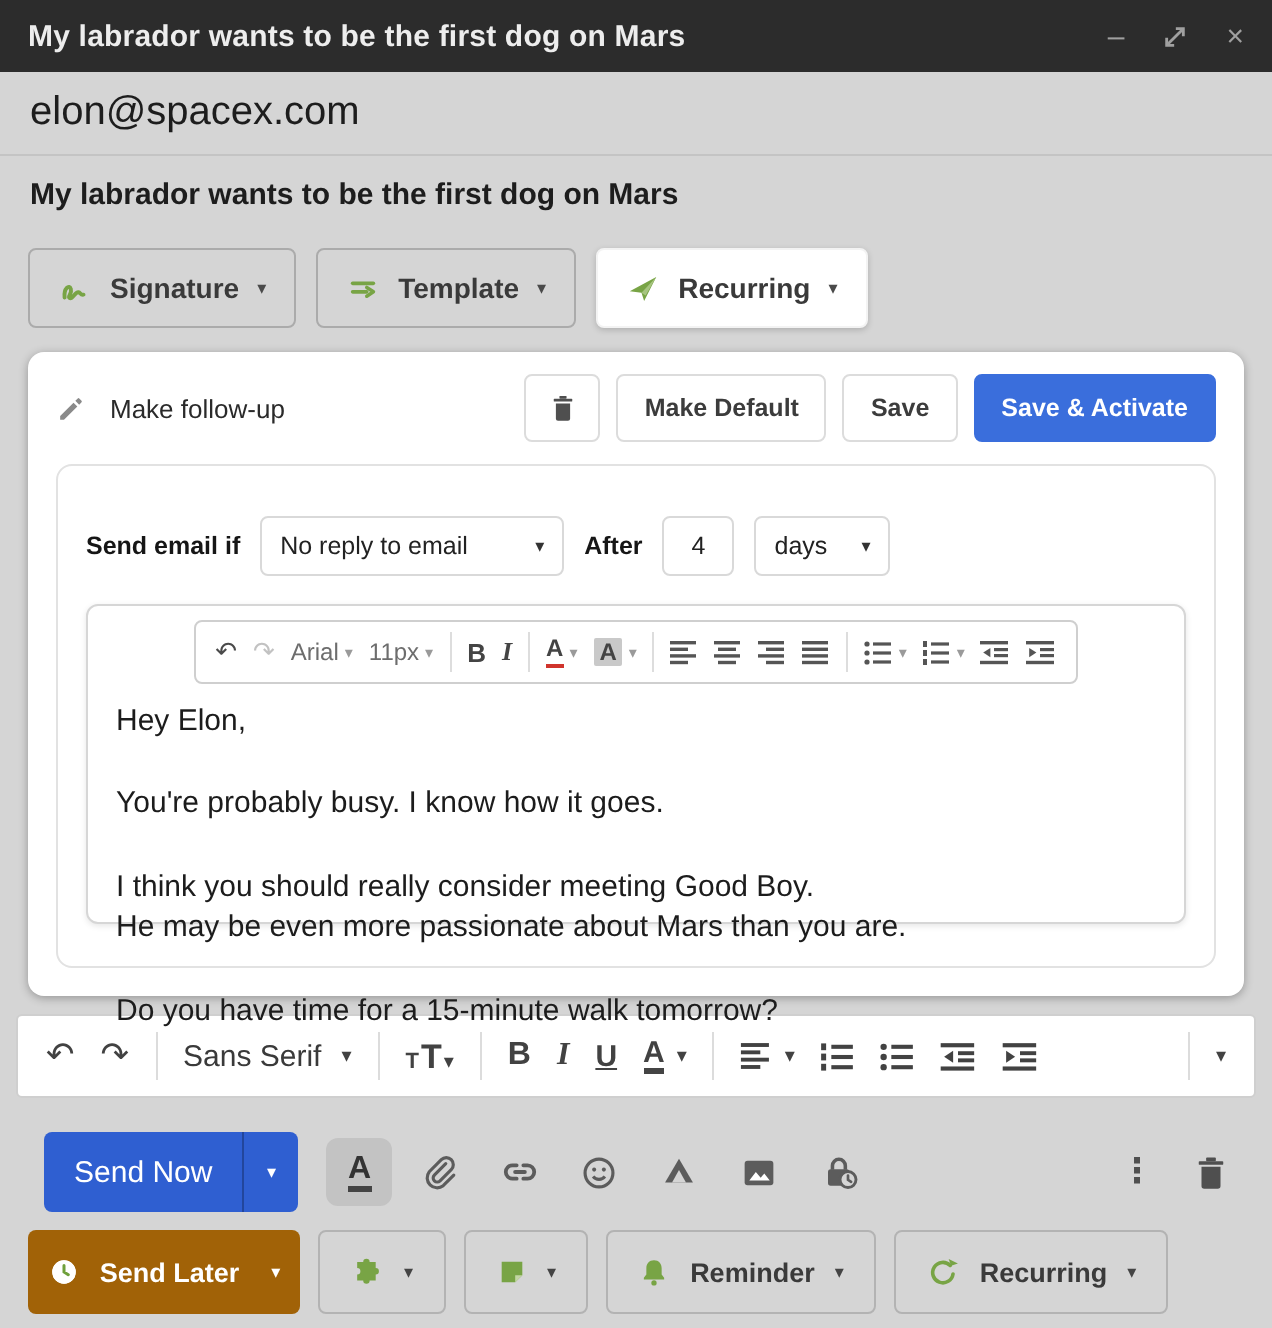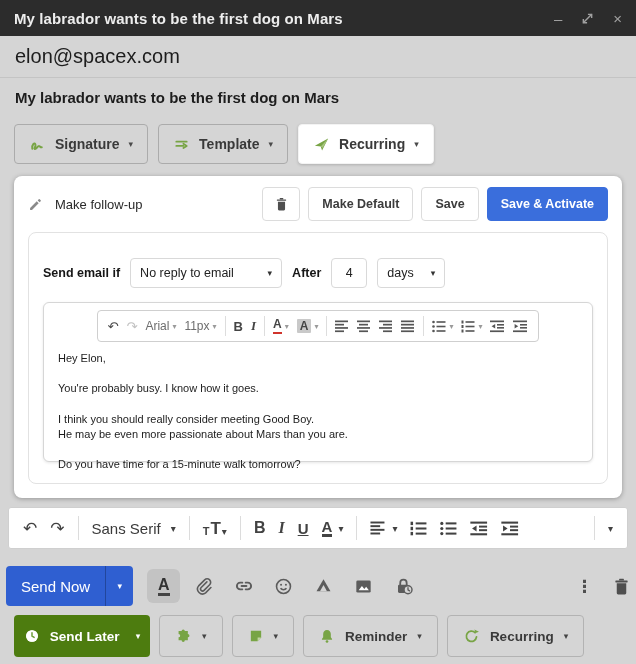--- a/index.html
+++ b/index.html
@@ -48,49 +48,49 @@
   .ed-toolbar{width:max-content;margin:7px auto 0;border:1px solid #cfcfcf;border-radius:4px;height:30px;display:flex;align-items:center;padding:0 10px;gap:8px;color:#5a5a5a;background:#fff;}
   .ed-item{display:inline-flex;align-items:center;gap:3px;font-size:12px;color:#6d6d6d;cursor:pointer;}
   .ed-glyph{font-size:13px;color:#4a4a4a;}
   .ed-glyph.disabled{color:#c2c2c2;}
   .ed-b{font-weight:800;font-size:13px;color:#444;}
   .ed-i{font-style:italic;font-family:"Liberation Serif","DejaVu Serif",serif;font-weight:700;font-size:13px;color:#444;}
   .ed-a-color{font-size:12px;font-weight:700;color:#444;border-bottom:2px solid #d0342c;line-height:1.1;}
   .ed-a-hl{font-size:12px;font-weight:700;color:#444;background:#c9c9c9;padding:0 3px;border-radius:1px;}
   .tiny-caret{font-size:8px;color:#9a9a9a;}
   .vd{width:1px;height:20px;background:#ddd;}
-  .ed-body{padding:9px 14px;font-size:11px;line-height:1.38;color:#1c1c1c;white-space:pre-line;}
+  .ed-body{padding:9px 14px;font-size:15px;line-height:1.38;color:#1c1c1c;white-space:pre-line;}
 
   
   .fmt-bar{margin:9px 8px 0;height:42px;background:#fff;border:1px solid #cfcfcf;border-radius:3px;display:flex;align-items:center;padding:0 14px;gap:13px;color:#424242;box-sizing:border-box;}
   .fmt-glyph{font-size:17px;color:#424242;cursor:pointer;}
   .fmt-font{display:flex;align-items:center;gap:10px;font-size:15px;font-weight:500;color:#3a3a3a;cursor:pointer;}
   .fmt-caret{font-size:10px;color:#424242;}
   .fmt-b{font-weight:800;font-size:16px;cursor:pointer;}
   .fmt-i{font-style:italic;font-family:"Liberation Serif","DejaVu Serif",serif;font-weight:700;font-size:16px;cursor:pointer;}
   .fmt-u{font-weight:700;font-size:15px;text-decoration:underline;cursor:pointer;}
   .fmt-a{font-weight:700;font-size:15px;border-bottom:3px solid #444;line-height:1;cursor:pointer;}
   .fmt-vd{width:1px;height:24px;background:#dcdcdc;}
   .tt-wrap{display:flex;align-items:flex-end;gap:1px;cursor:pointer;}
   .tt-small{font-size:11px;font-weight:700;line-height:1;}
   .tt-big{font-size:17px;font-weight:700;line-height:1;}
 
   
-  .action-row-1{margin:17px 6px 0;display:flex;align-items:center;height:40px;}
+  .action-row-1{margin:17px 22px 0;display:flex;align-items:center;height:40px;}
   .send-now{display:flex;height:40px;border-radius:4px;overflow:hidden;background:#2f5fd1;color:#fff;cursor:pointer;}
   .sn-main{padding:0 15px;display:flex;align-items:center;font-size:15px;}
   .sn-caret{width:27px;border-left:1px solid rgba(20,40,90,.45);display:flex;align-items:center;justify-content:center;font-size:9px;}
   .cicons{display:flex;align-items:center;gap:7px;margin-left:14px;}
   .cicon{width:33px;height:34px;display:flex;align-items:center;justify-content:center;color:#5c5c5c;cursor:pointer;}
   .cicon.active{background:#c3c3c3;border-radius:6px;color:#333;}
   .row1-right{margin-left:auto;display:flex;align-items:center;gap:20px;color:#4f4f4f;}
   .more-dots{font-size:17px;font-weight:700;cursor:pointer;}
 
   .action-row-2{margin:9px 14px 0;display:flex;gap:9px;height:42px;}
-  .send-later{background:#4d7c0f;color:#fff;border-radius:4px;display:flex;align-items:center;justify-content:center;gap:10px;width:136px;font-size:13.5px;font-weight:700;box-sizing:border-box;cursor:pointer;}
+  .send-later{background:#a16207;color:#fff;border-radius:4px;display:flex;align-items:center;justify-content:center;gap:10px;width:136px;font-size:13.5px;font-weight:700;box-sizing:border-box;cursor:pointer;}
   .sl-caret{font-size:9px;margin-left:6px;}
   .act-btn{border:1px solid #b3b3b3;border-radius:4px;display:flex;align-items:center;justify-content:center;gap:10px;padding:0 15px;font-size:13.5px;font-weight:700;color:#3a3a3a;cursor:pointer;box-sizing:border-box;}
   .act-caret{font-size:9px;color:#444;}
 
   svg{display:block;}
 </style>
 </head>
 <body>
 
 <div class="win">

